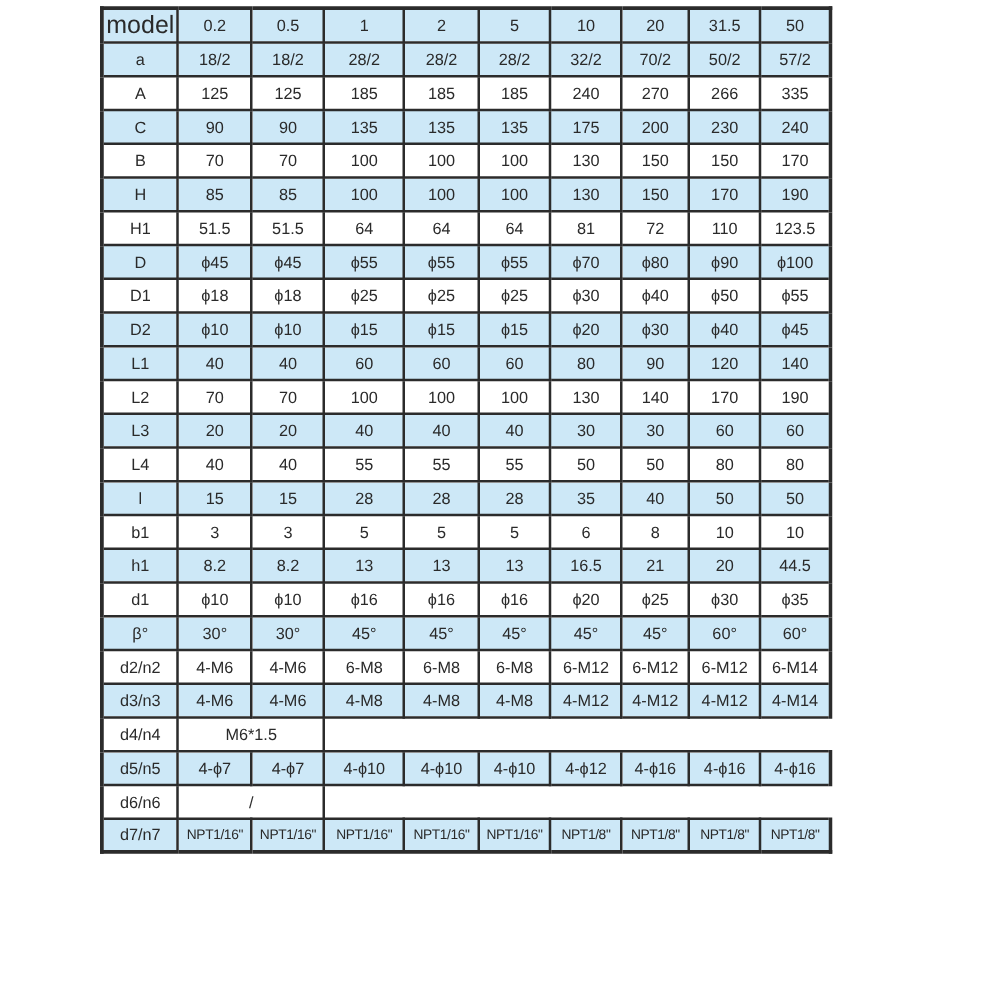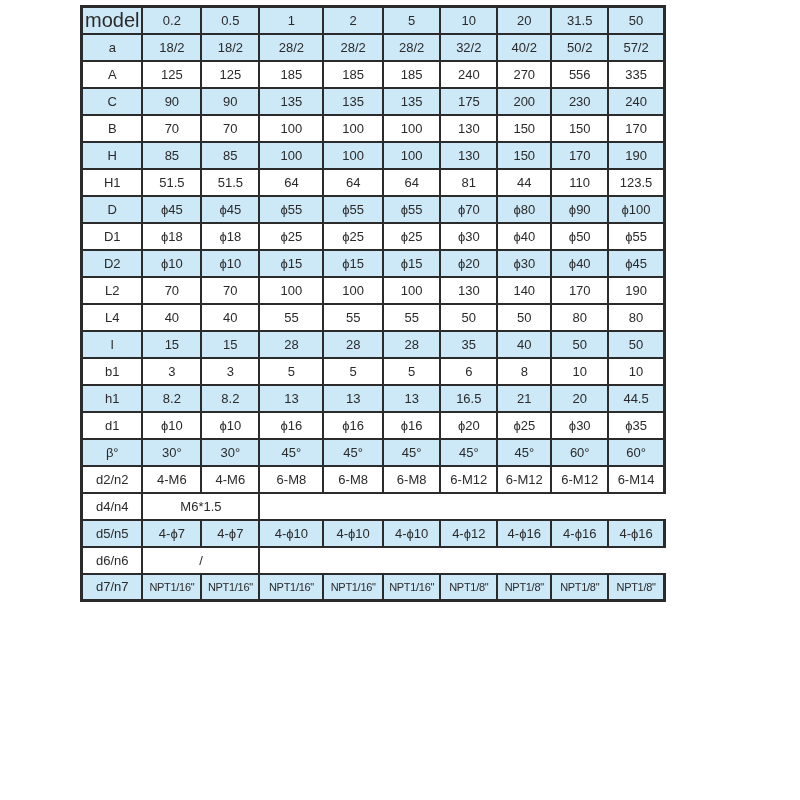--- a/index.html
+++ b/index.html
@@ -80,34 +80,34 @@
     </thead>
     <tbody>
         <tr class="blue">
           <td class="row-label">a</td>
           <td>18/2</td>
           <td>18/2</td>
           <td>28/2</td>
           <td>28/2</td>
           <td>28/2</td>
           <td>32/2</td>
-          <td>40/2</td>
+          <td>70/2</td>
           <td>50/2</td>
           <td>57/2</td>
         </tr>
         <tr>
           <td class="row-label">A</td>
           <td>125</td>
           <td>125</td>
           <td>185</td>
           <td>185</td>
           <td>185</td>
           <td>240</td>
           <td>270</td>
-          <td>556</td>
+          <td>266</td>
           <td>335</td>
         </tr>
         <tr class="blue">
           <td class="row-label">C</td>
           <td>90</td>
           <td>90</td>
           <td>135</td>
           <td>135</td>
           <td>135</td>
           <td>175</td>
@@ -140,21 +140,21 @@
           <td>190</td>
         </tr>
         <tr>
           <td class="row-label">H1</td>
           <td>51.5</td>
           <td>51.5</td>
           <td>64</td>
           <td>64</td>
           <td>64</td>
           <td>81</td>
-          <td>44</td>
+          <td>72</td>
           <td>110</td>
           <td>123.5</td>
         </tr>
         <tr class="blue">
           <td class="row-label">D</td>
           <td>ϕ45</td>
           <td>ϕ45</td>
           <td>ϕ55</td>
           <td>ϕ55</td>
           <td>ϕ55</td>
@@ -180,31 +180,55 @@
           <td>ϕ10</td>
           <td>ϕ10</td>
           <td>ϕ15</td>
           <td>ϕ15</td>
           <td>ϕ15</td>
           <td>ϕ20</td>
           <td>ϕ30</td>
           <td>ϕ40</td>
           <td>ϕ45</td>
         </tr>
+        <tr class="blue">
+          <td class="row-label">L1</td>
+          <td>40</td>
+          <td>40</td>
+          <td>60</td>
+          <td>60</td>
+          <td>60</td>
+          <td>80</td>
+          <td>90</td>
+          <td>120</td>
+          <td>140</td>
+        </tr>
         <tr>
           <td class="row-label">L2</td>
           <td>70</td>
           <td>70</td>
           <td>100</td>
           <td>100</td>
           <td>100</td>
           <td>130</td>
           <td>140</td>
           <td>170</td>
           <td>190</td>
+        </tr>
+        <tr class="blue">
+          <td class="row-label">L3</td>
+          <td>20</td>
+          <td>20</td>
+          <td>40</td>
+          <td>40</td>
+          <td>40</td>
+          <td>30</td>
+          <td>30</td>
+          <td>60</td>
+          <td>60</td>
         </tr>
         <tr>
           <td class="row-label">L4</td>
           <td>40</td>
           <td>40</td>
           <td>55</td>
           <td>55</td>
           <td>55</td>
           <td>50</td>
           <td>50</td>
@@ -276,20 +300,32 @@
           <td>4-M6</td>
           <td>4-M6</td>
           <td>6-M8</td>
           <td>6-M8</td>
           <td>6-M8</td>
           <td>6-M12</td>
           <td>6-M12</td>
           <td>6-M12</td>
           <td>6-M14</td>
         </tr>
+        <tr class="blue">
+          <td class="row-label">d3/n3</td>
+          <td>4-M6</td>
+          <td>4-M6</td>
+          <td>4-M8</td>
+          <td>4-M8</td>
+          <td>4-M8</td>
+          <td>4-M12</td>
+          <td>4-M12</td>
+          <td>4-M12</td>
+          <td>4-M14</td>
+        </tr>
         <tr>
           <td class="row-label">d4/n4</td>
           <td colspan="2">M6*1.5</td>
           <td colspan="7" class="blank-merge"></td>
         </tr>
         <tr class="blue">
           <td class="row-label">d5/n5</td>
           <td>4-ϕ7</td>
           <td>4-ϕ7</td>
           <td>4-ϕ10</td>

